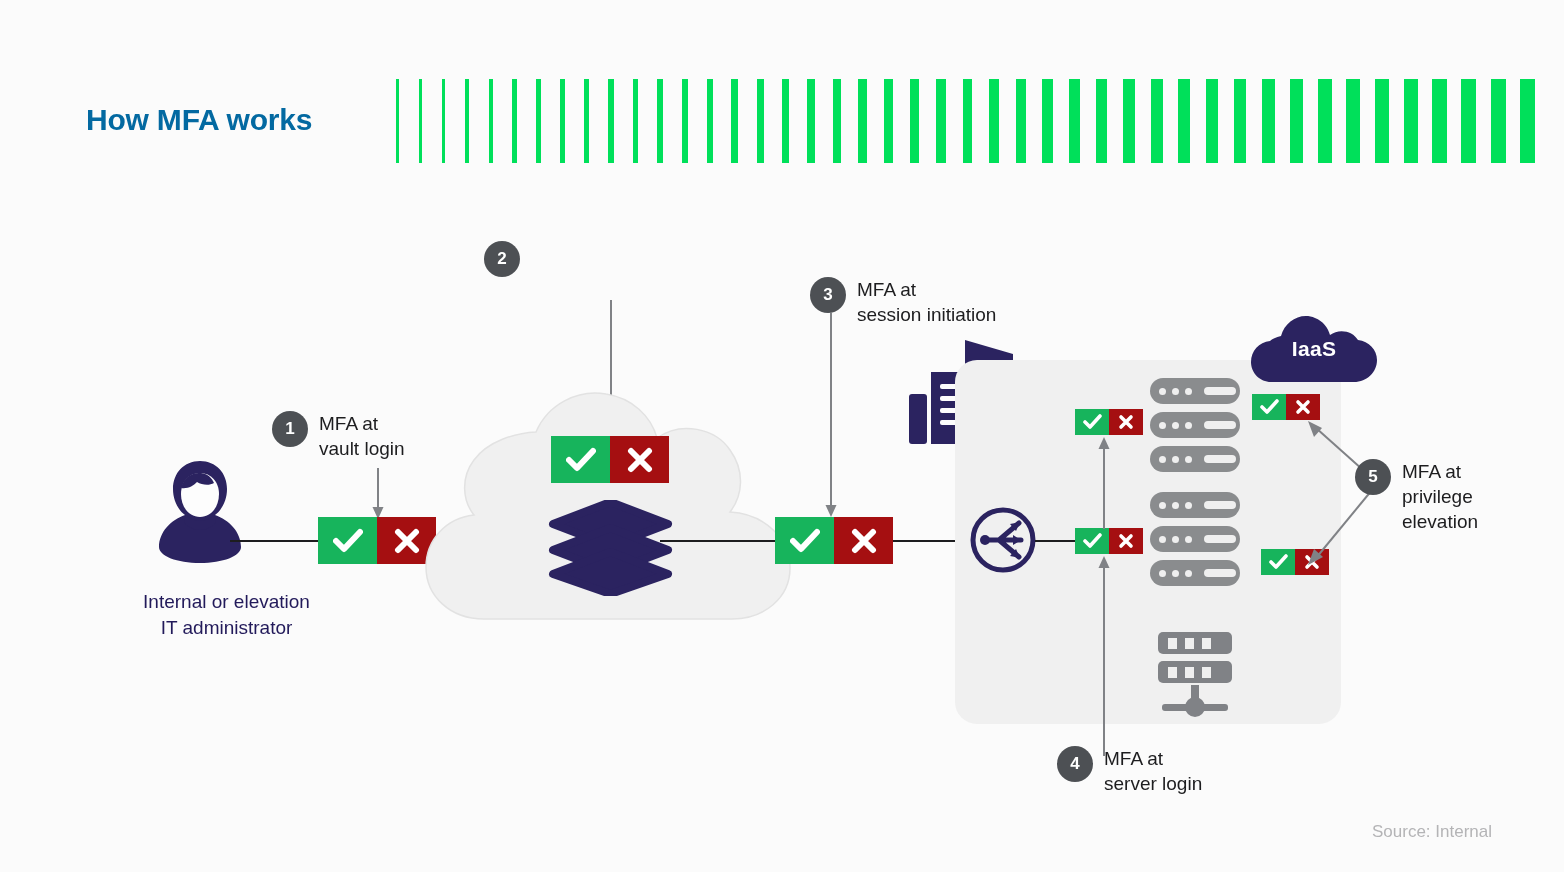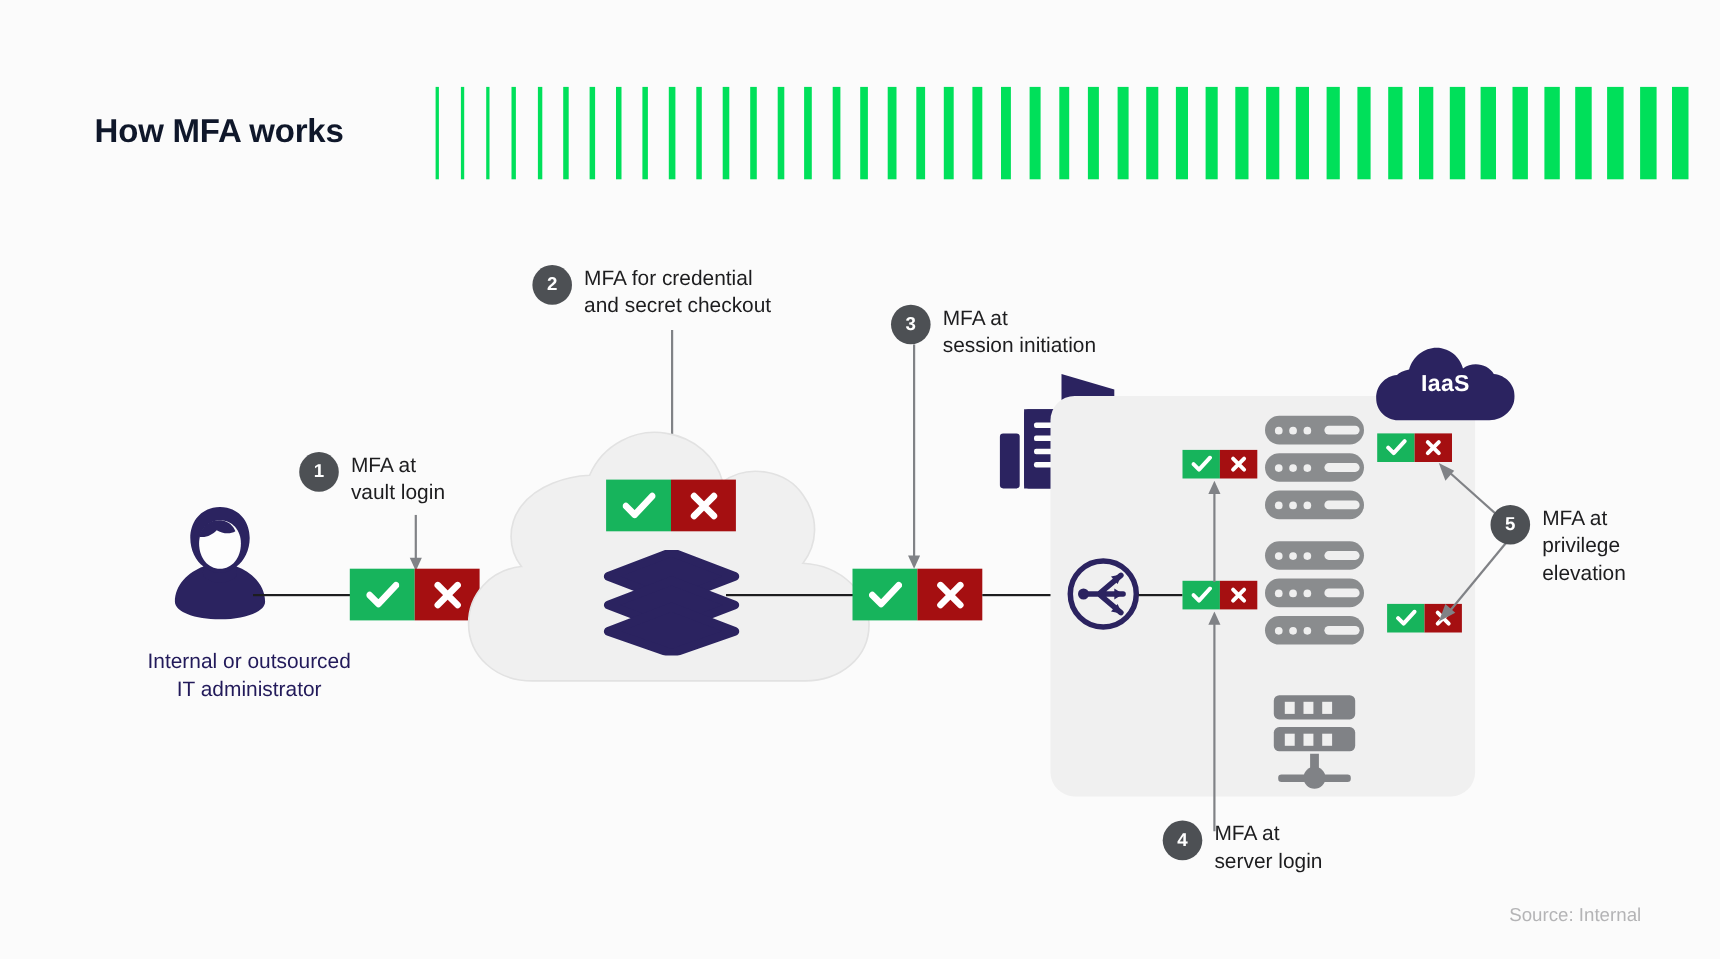--- a/index.html
+++ b/index.html
@@ -8,21 +8,21 @@
     background:#fbfbfb;
     font-family:"Liberation Sans","DejaVu Sans",sans-serif;
     position:relative;overflow:hidden;
     -webkit-font-smoothing:antialiased;
   }
   .abs{position:absolute;}
 
   
   #title{
     left:86px;top:103px;
-    font-size:30px;font-weight:700;color:#0f172a;letter-spacing:-.2px;
+    font-size:30px;font-weight:700;color:#0369a1;letter-spacing:-.2px;
   }
   #barcode{
     left:396px;top:79px;width:1140px;height:84px;
     display:flex;align-items:flex-start;
   }
   #barcode .bar{background:#00e05a;height:84px;margin-right:0;}
 
   
   .steplabel{
     font-size:19px;color:#1d1d1f;line-height:25px;white-space:pre-line;
@@ -136,21 +136,21 @@
     <div class="bar" style="width: 15.34px; background: rgb(0, 224, 90); margin-right: 13.95px;"></div>
     <div class="bar" style="width: 15.64px; background: rgb(0, 224, 90);"></div>
   </div>
 
 <svg class="abs" style="left:150px;top:455px;" width="100" height="110" viewBox="0 0 100 110">
   <path fill="#2b2360" d="M50 6c-16 0-27 12-27 28 0 11 5 21 12 26-14 5-26 17-26 32 0 9 18 16 41 16s41-7 41-16c0-15-12-27-26-32 7-5 12-15 12-26C77 18 66 6 50 6z"></path>
   <path fill="#fdfdfd" d="M50 18c-11 0-19 9-19 21 0 13 8 23 19 23s19-10 19-23c0-12-8-21-19-21z"></path>
   <path fill="#2b2360" d="M31 33c3-11 11-16 20-15 7 1 11 5 13 10-5 3-12 2-17-1-4 4-9 7-16 6z"></path>
   <path fill="#2b2360" d="M36 60c4 4 9 6 14 6s10-2 14-6c2 4 2 8 0 10-4 3-9 5-14 5s-10-2-14-5c-2-2-2-6 0-10z"></path>
 </svg>
-<div class="abs" id="persontext">Internal or outsourced
+<div class="abs" id="persontext">Internal or elevation
 IT administrator</div>
 
 <div class="abs hline" style="left:230px;top:540px;width:92px;"></div>
 
 <div class="abs" style="left:272px;top:411px;">
   <div style="display:flex;align-items:flex-start;">
     <div class="numbadge">1</div>
     <div class="steplabel" style="margin-left:11px;margin-top:0;">MFA at
 vault login</div>
   </div>
@@ -171,22 +171,20 @@
         <path d="M4 4 L22 22 M22 4 L4 22" stroke="#fff" stroke-width="6" stroke-linecap="round"></path>
       </svg>
   </div>
 </div>
 
 <div class="abs hline" style="left:436px;top:540px;width:130px;"></div>
 
 <div class="abs" style="left:484px;top:241px;">
   <div style="display:flex;align-items:flex-start;">
     <div class="numbadge">2</div>
-    <div class="steplabel" style="margin-left:11px;">MFA for credential
-and secret checkout</div>
   </div>
 </div>
 <svg class="abs" style="left:604px;top:300px;" width="14" height="134" viewBox="0 0 14 134">
   <line x1="7" y1="0" x2="7" y2="122" stroke="#808286" stroke-width="2"></line>
   <path d="M7 133 L1.5 121 L12.5 121 Z" fill="#808286"></path>
 </svg>
 
 <svg class="abs" id="vaultcloud" viewBox="0 0 380 236">
   <path fill="#f0f0f0" stroke="#e2e2e2" stroke-width="1.5" d="M118 44 C130 16 160 1 188 6 C214 10 233 28 239 50 C263 33 297 40 312 62 C327 83 325 107 312 124
            C348 126 372 152 372 180 C372 210 346 231 314 231 L66 231 C32 231 8 208 8 179

